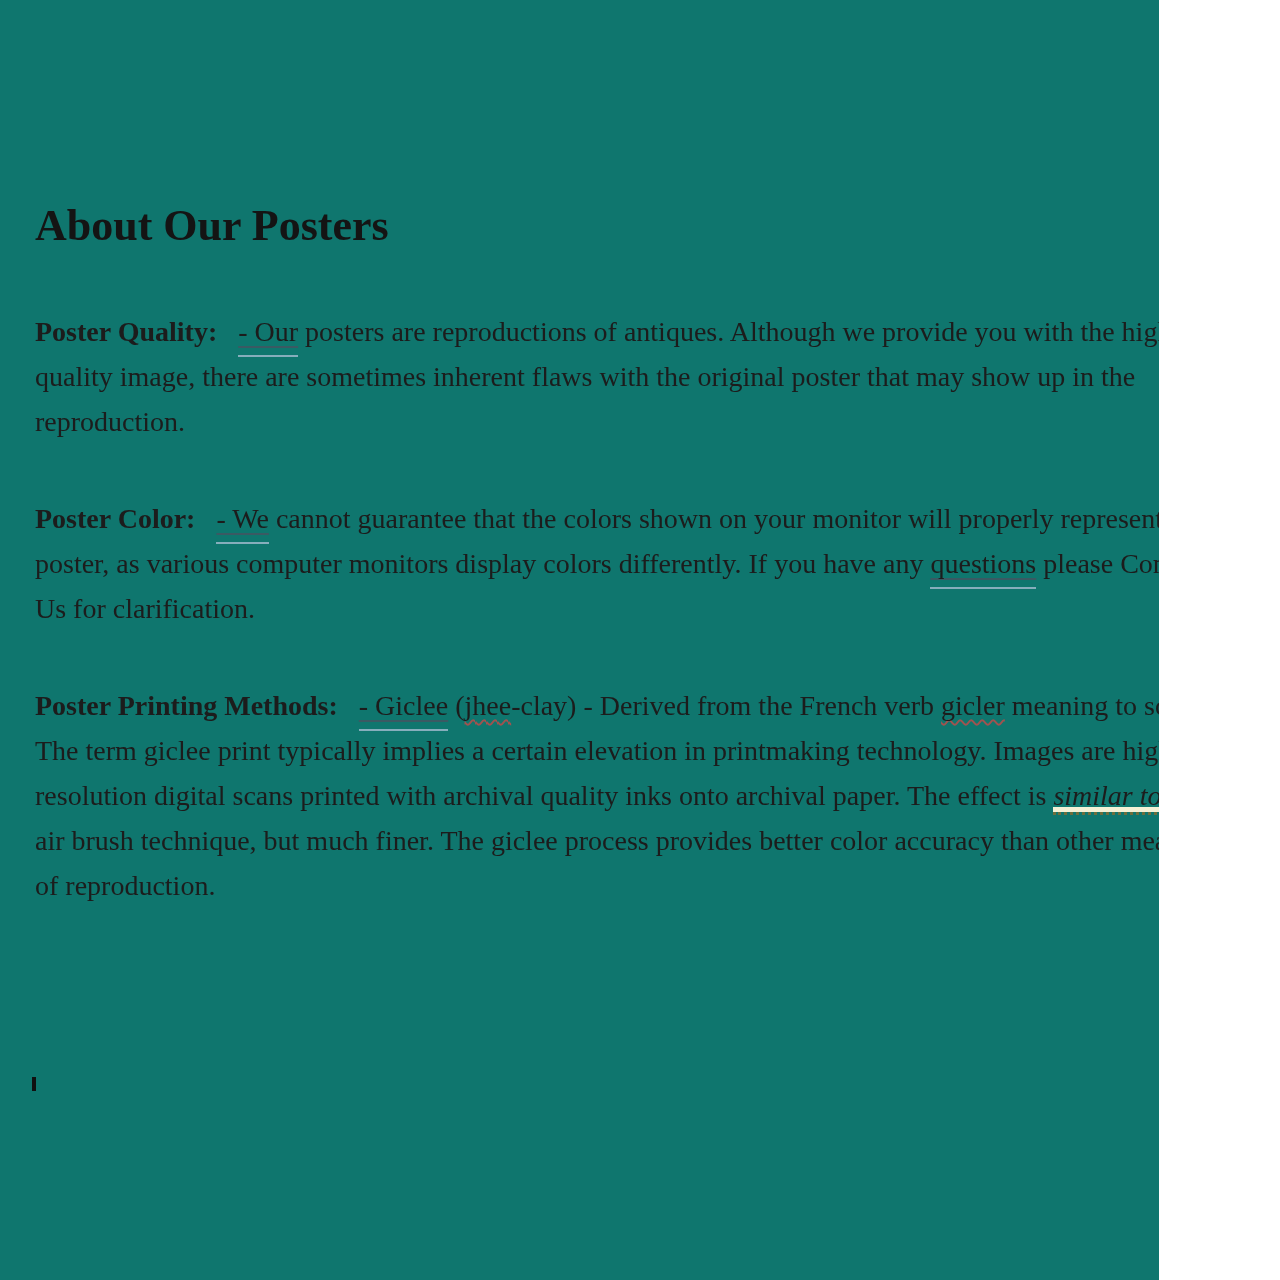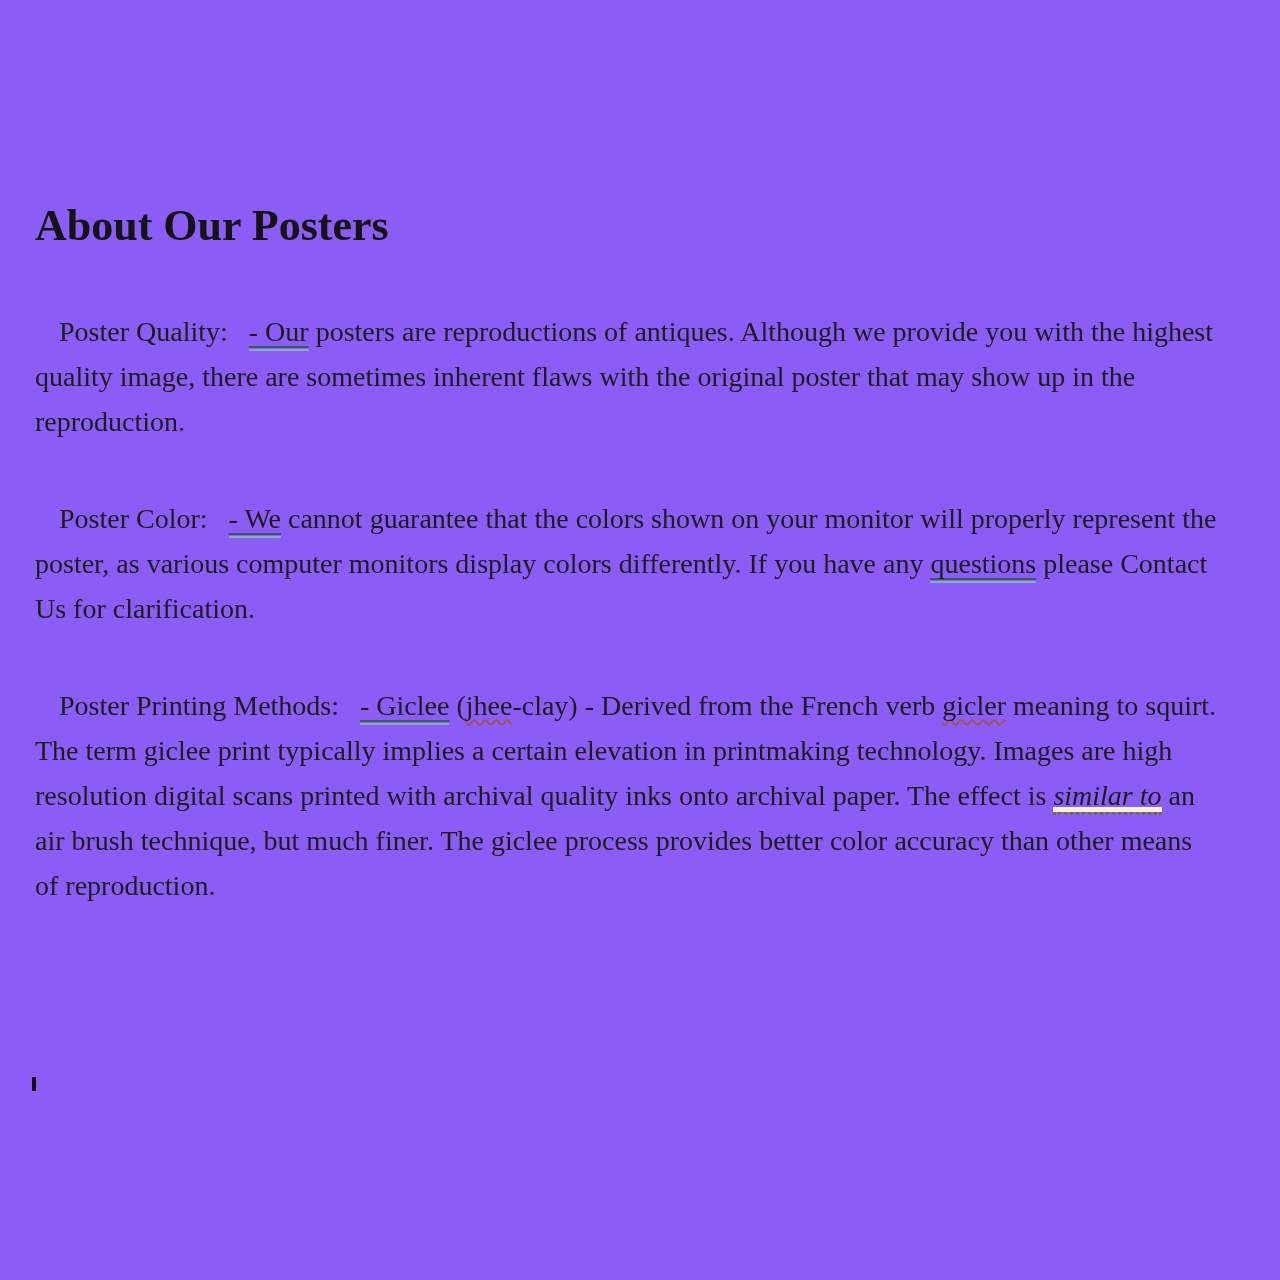--- a/index.html
+++ b/index.html
@@ -1,20 +1,20 @@
 <!DOCTYPE html>
 <html style="--link-underline-dark: #3a5a63; --link-underline-light: #86aebc; --spell-squiggle: #a1524e; --grammar-dot: #6e6e3c; --grammar-band: #f4f1d6;"><head>
 <meta charset="utf-8">
 <style>
   html,body { margin:0; padding:0; }
   .page {
     position: relative;
-    width: 1280px;
+    width: 1159px;
     height: 1280px;
-    background: #8b5cf6;
+    background: #0f766e;
     overflow: hidden;
     font-family: "Liberation Serif", serif;
     color: #1c1c1c;
   }
   .content {
     position: absolute;
     left: 35px;
     top: 198px;
     width: 1185px;
   }
@@ -23,30 +23,30 @@
     line-height: 1.25;
     font-weight: bold;
     margin: 0 0 56px 0;
     color: #141414;
   }
   p.para {
     font-size: 28px;
     line-height: 45px;
     margin: 0 0 52px 0;
   }
-  .r-bold { font-weight: normal; margin-left: 24px; }
+  .r-bold { font-weight: bold; }
   .r-plain { font-weight: normal; }
   .r-dlink {
     text-decoration: underline;
     text-decoration-thickness: 2px;
     text-decoration-color: var(--link-underline-dark, #3a5a63);
     text-underline-offset: 5px;
     text-decoration-skip-ink: none;
     border-bottom: 2px solid var(--link-underline-light, #86aebc);
-    padding-bottom: 2px;
+    padding-bottom: 8px;
     cursor: pointer;
   }
   .r-squiggle {
     text-decoration: underline wavy;
     text-decoration-thickness: 2px;
     text-decoration-color: var(--spell-squiggle, #a1524e);
     text-underline-offset: 4px;
     text-decoration-skip-ink: none;
   }
   .r-dotted {

